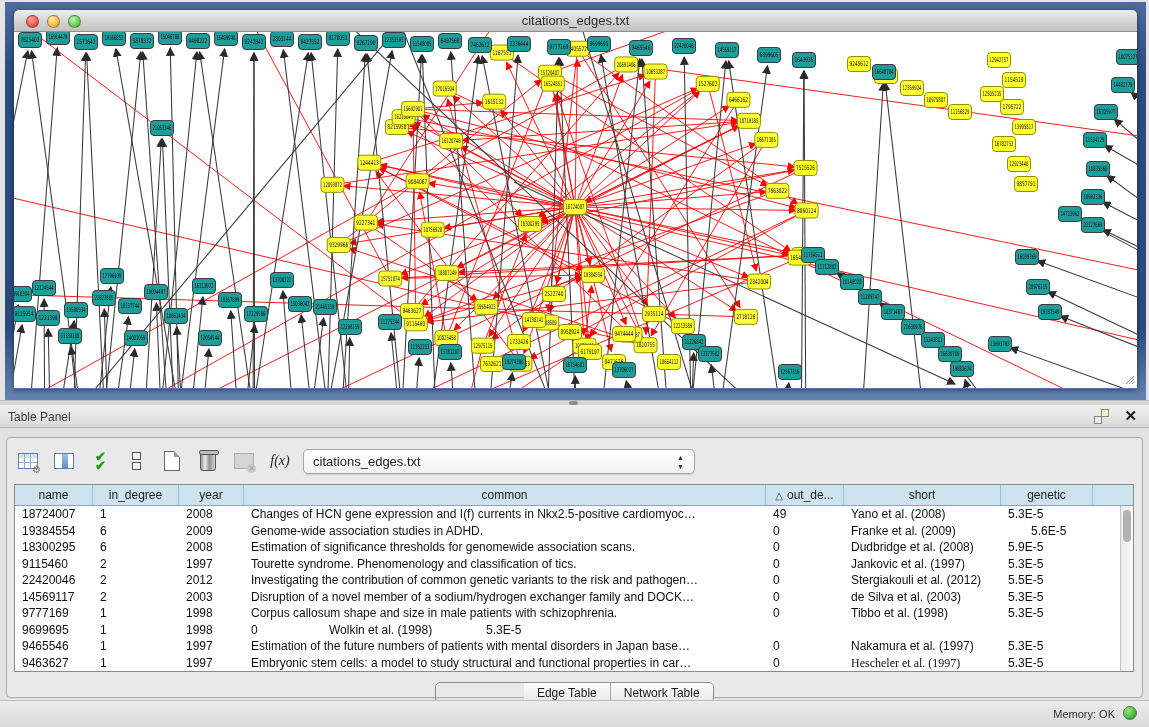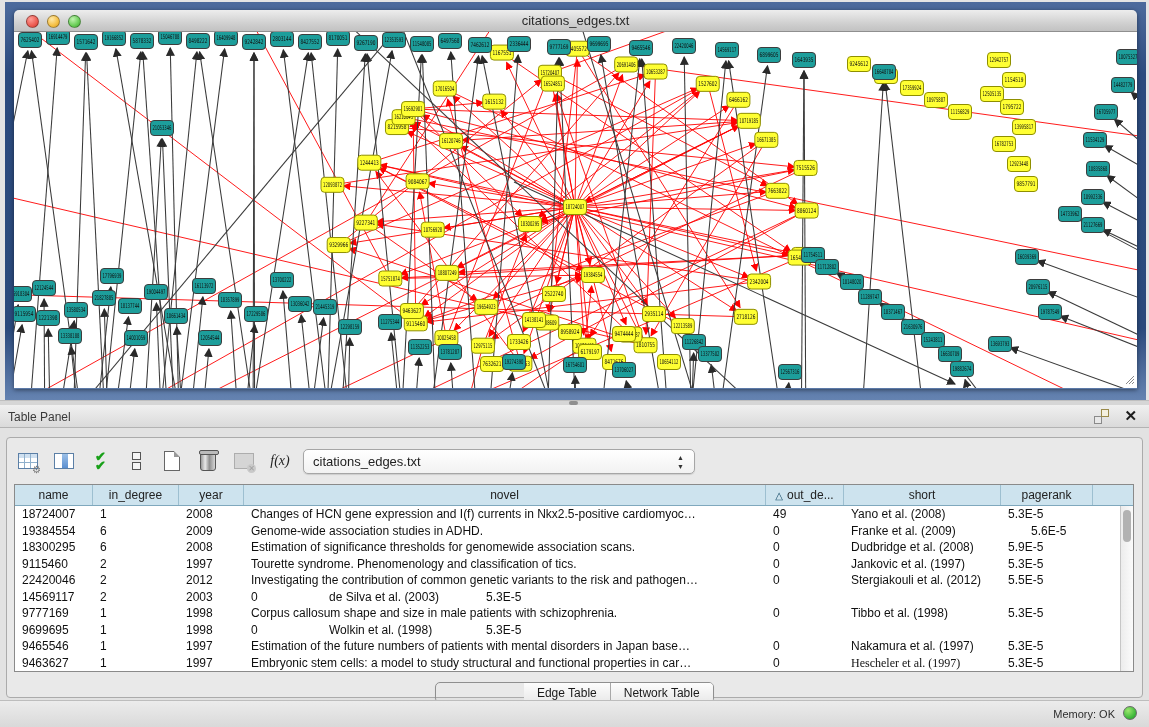--- a/index.html
+++ b/index.html
@@ -974,24 +974,24 @@
         <span>citations_edges.txt</span>
         <span class="arrows">▲<br>▼</span>
       </div>
     </div>
 
     <div class="tablewrap">
       <div class="thead" id="thead">
           <div class="th" style="width: 78px;"><span>name</span></div>
           <div class="th" style="width: 86px;"><span>in_degree</span></div>
           <div class="th" style="width: 65px;"><span>year</span></div>
-          <div class="th" style="width: 522px;"><span>novel</span></div>
+          <div class="th" style="width: 522px;"><span>common</span></div>
           <div class="th" style="width: 78px;"><span class="sort-tri">△</span><span>out_de...</span></div>
           <div class="th" style="width: 157px;"><span>short</span></div>
-          <div class="th" style="width: 92px;"><span>pagerank</span></div>
+          <div class="th" style="width: 92px;"><span>genetic</span></div>
         </div>
       <div id="tbody">
           <div class="trow">
             <div class="td" style="width: 78px;">18724007</div>
             <div class="td" style="width: 86px;">1</div>
             <div class="td" style="width: 65px;">2008</div>
             <div class="td" style="width: 522px;">Changes of HCN gene expression and I(f) currents in Nkx2.5-positive cardiomyoc…</div>
             <div class="td" style="width: 78px;">49</div>
             <div class="td" style="width: 157px;">Yano et al. (2008)</div>
             <div class="td" style="width: 92px;">5.3E-5</div>
@@ -1029,20 +1029,21 @@
             <div class="td" style="width: 65px;">2012</div>
             <div class="td" style="width: 522px;">Investigating the contribution of common genetic variants to the risk and pathogen…</div>
             <div class="td" style="width: 78px;">0</div>
             <div class="td" style="width: 157px;">Stergiakouli et al. (2012)</div>
             <div class="td" style="width: 92px;">5.5E-5</div>
           </div>
           <div class="trow">
             <div class="td" style="width: 78px;">14569117</div>
             <div class="td" style="width: 86px;">2</div>
             <div class="td" style="width: 65px;">2003</div>
+            <div class="td" style="width: 522px;">Disruption of a novel member of a sodium/hydrogen exchanger family and DOCK…</div>
             <div class="td" style="width: 78px;">0</div>
             <div class="td" style="width: 157px;">de Silva et al. (2003)</div>
             <div class="td" style="width: 92px;">5.3E-5</div>
           </div>
           <div class="trow">
             <div class="td" style="width: 78px;">9777169</div>
             <div class="td" style="width: 86px;">1</div>
             <div class="td" style="width: 65px;">1998</div>
             <div class="td" style="width: 522px;">Corpus callosum shape and size in male patients with schizophrenia.</div>
             <div class="td" style="width: 78px;">0</div>

